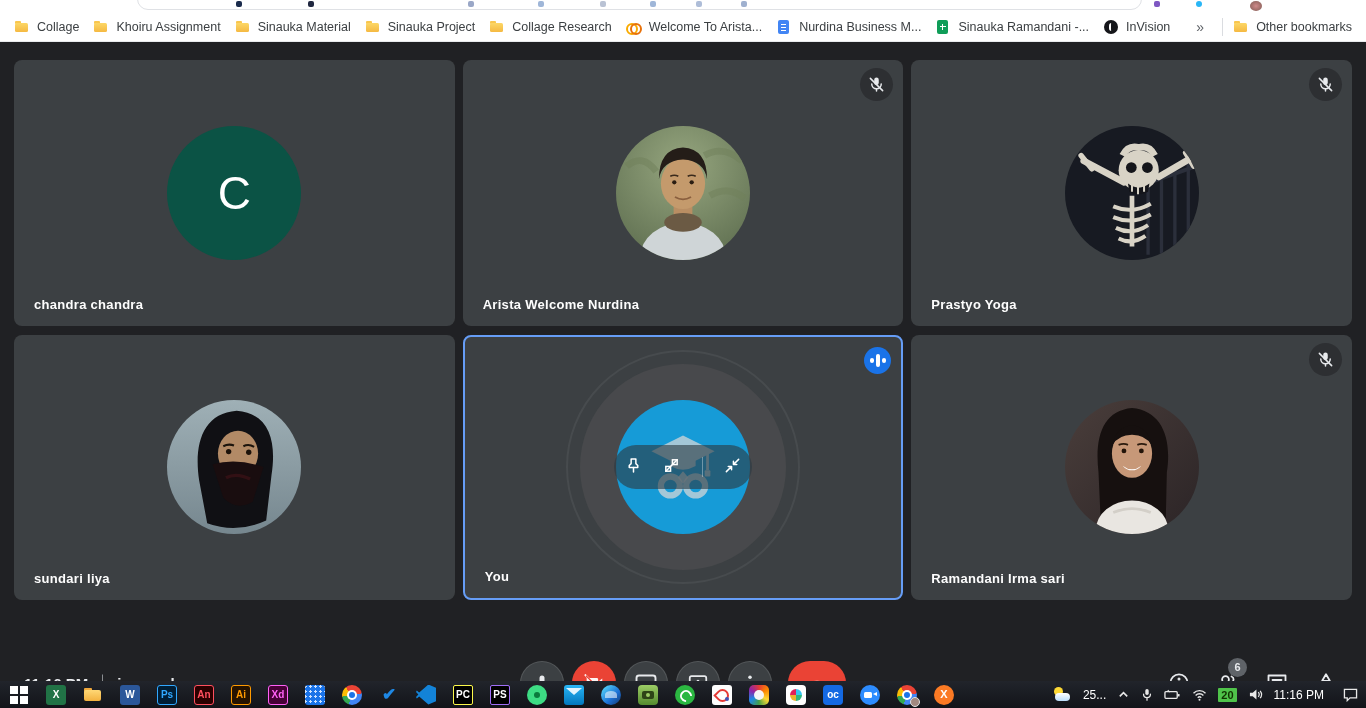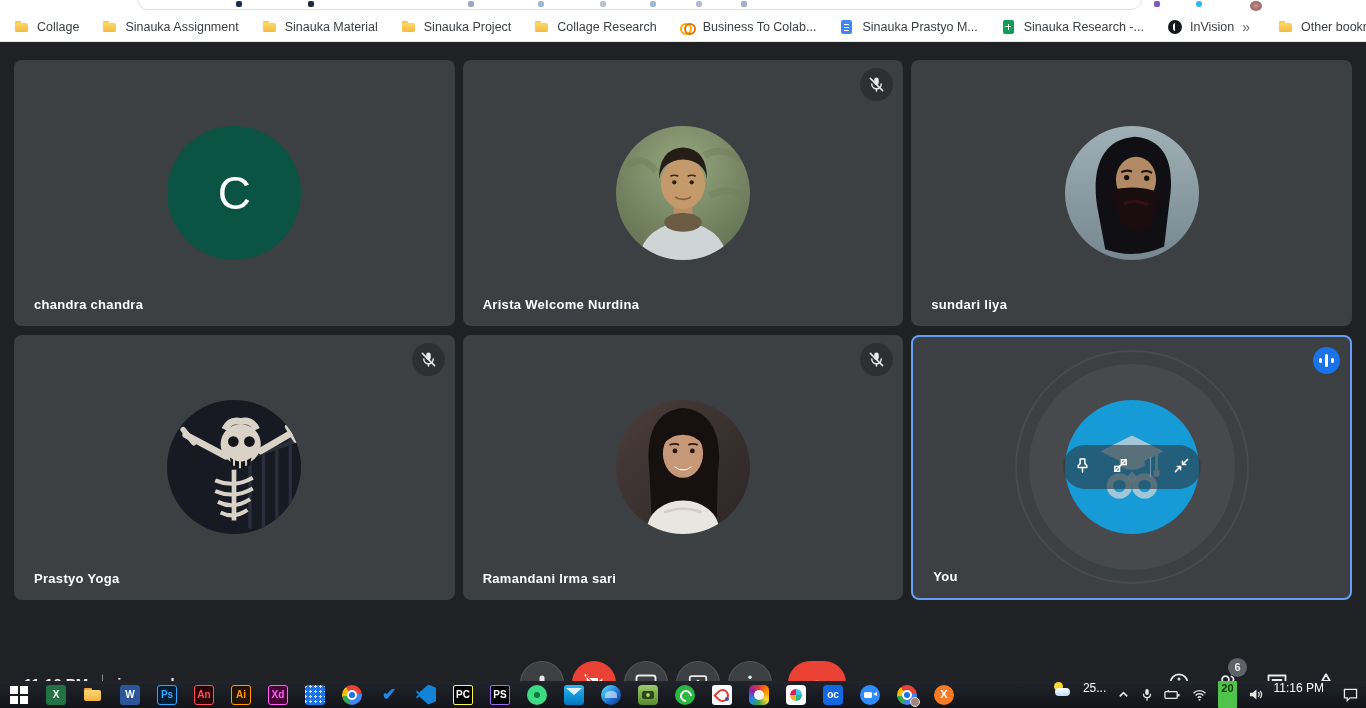--- a/index.html
+++ b/index.html
@@ -6,21 +6,21 @@
   html,body{width:1366px;height:708px;overflow:hidden;font-family:"Liberation Sans",sans-serif;background:#202124}
   #stage{position:relative;width:1366px;height:708px}
 
   
   #topsliver{position:absolute;top:0;left:0;width:1366px;height:12px;background:#fff;overflow:hidden;z-index:5}
   .addrbar{position:absolute;top:-12px;left:137px;width:1005px;height:22px;border:1px solid #dfe1e5;border-radius:12px;background:#fff}
   .tdot{position:absolute;top:1px;width:6px;height:6px;border-radius:2px}
 
   
   #bmbar{position:absolute;top:12px;left:0;width:1366px;height:30px;background:#fff;border-bottom:1px solid #e8eaed;display:flex;align-items:center;padding:0 14px;z-index:5}
-  #bmlist{display:flex;align-items:flex-end;gap:23px}
+  #bmlist{display:flex;align-items:flex-end;gap:14px}
   .bm-item{display:flex;align-items:center;gap:7px;font-size:12.5px;color:#3c4043;white-space:nowrap;cursor:pointer}
   .fav{width:16px;height:16px;position:relative;flex:0 0 auto}
   .fav-folder::before{content:"";position:absolute;left:1px;top:2px;width:6px;height:3px;background:#f9c74f;border-radius:1px}
   .fav-folder::after{content:"";position:absolute;left:1px;top:4px;width:13px;height:9px;background:linear-gradient(#fcd766,#f5b942);border-radius:1.5px}
   .fav-colab::before{content:"";position:absolute;left:0;top:4px;width:8px;height:8px;border:2.5px solid #f9ab00;border-radius:50%}
   .fav-colab::after{content:"";position:absolute;right:0;top:4px;width:8px;height:8px;border:2.5px solid #e8710a;border-radius:50%}
   .fav-docs::before{content:"";position:absolute;left:2px;top:1px;width:11px;height:14px;background:#4285f4;border-radius:2px}
   .fav-docs::after{content:"";position:absolute;left:5px;top:5px;width:5px;height:1.5px;background:#fff;box-shadow:0 3px #fff,0 6px #fff}
   .fav-sheets::before{content:"";position:absolute;left:2px;top:1px;width:11px;height:14px;background:#0f9d58;border-radius:2px}
   .fav-sheets::after{content:"";position:absolute;left:4.5px;top:5px;width:6px;height:6px;background:
@@ -104,21 +104,21 @@
   .k-hex{background:conic-gradient(#e53935,#fb8c00,#fdd835,#43a047,#1e88e5,#8e24aa,#e53935);border-radius:5px}
   .k-hex::before{content:"";position:absolute;left:5px;top:5px;width:10px;height:10px;border-radius:50%;background:#f5f5f5}
   .k-slack{background:#fff;border-radius:4px}
   .k-slack::before{content:"";position:absolute;left:4px;top:4px;width:12px;height:12px;border-radius:50%;background:conic-gradient(#36c5f0 0 90deg,#2eb67d 0 180deg,#ecb22e 0 270deg,#e01e5a 0 360deg)}
   .k-zoom{background:#2d8cff;border-radius:50%}
   .k-zoom::before{content:"";position:absolute;left:4px;top:7px;width:8px;height:6px;border-radius:1.5px;background:#fff}
   .k-zoom::after{content:"";position:absolute;left:13px;top:7.5px;border-top:2.5px solid transparent;border-bottom:2.5px solid transparent;border-right:4px solid #fff}
   .k-xampp{background:#fb7a24;border-radius:50%}.k-xampp .tb-label{font-size:11px}
   .pbadge{position:absolute;right:-3px;bottom:-2px;width:10px;height:10px;border-radius:50%;background:#a1887f;border:1.5px solid #e0e0e0}
 
-  #tray{position:absolute;right:4px;top:0;height:27px;display:flex;gap:11px;color:#fff}
+  #tray{position:absolute;right:4px;top:0;height:27px;display:flex;align-items:center;gap:11px;color:#fff}
   .tray-txt{font-size:12px;color:#fff;white-space:nowrap}
   .weather{position:relative;width:20px;height:18px}
   .weather::before{content:"";position:absolute;left:2px;top:1px;width:9px;height:9px;border-radius:50%;background:#fdd835}
   .weather::after{content:"";position:absolute;left:3px;top:7px;width:15px;height:8px;border-radius:8px;background:linear-gradient(#fff,#bbdefb)}
   .batt40{background:#4fc34a;color:#113300;font-size:11px;font-weight:700;padding:1px 3px;border-radius:1px}
   .trayicon{display:flex;align-items:center;justify-content:center}
 </style>
 </head>
 <body>
 
@@ -140,45 +140,45 @@
   </div>
 
   <div id="bmbar">
     <div id="bmlist">
         <div class="bm-item">
           <span class="fav fav-folder"></span>
           <span>Collage</span>
         </div>
         <div class="bm-item">
           <span class="fav fav-folder"></span>
-          <span>Sinauka Assignment</span>
+          <span>Khoiru Assignment</span>
         </div>
         <div class="bm-item">
           <span class="fav fav-folder"></span>
           <span>Sinauka Material</span>
         </div>
         <div class="bm-item">
           <span class="fav fav-folder"></span>
           <span>Sinauka Project</span>
         </div>
         <div class="bm-item">
           <span class="fav fav-folder"></span>
           <span>Collage Research</span>
         </div>
         <div class="bm-item">
           <span class="fav fav-colab"></span>
-          <span>Business To Colab...</span>
+          <span>Welcome To Arista...</span>
         </div>
         <div class="bm-item">
           <span class="fav fav-docs"></span>
-          <span>Sinauka Prastyo M...</span>
+          <span>Nurdina Business M...</span>
         </div>
         <div class="bm-item">
           <span class="fav fav-sheets"></span>
-          <span>Sinauka Research -...</span>
+          <span>Sinauka Ramandani -...</span>
         </div>
         <div class="bm-item">
           <span class="fav fav-invision"></span>
           <span>InVision</span>
         </div>
       </div>
     <div id="bm-spacer"></div>
     <div id="bm-chevron">»</div>
     <div id="bm-divider"></div>
     <div class="bm-item">
@@ -226,104 +226,70 @@
             <circle cx="43.5" cy="42" r="1.6" fill="#2a1d12"></circle>
               <circle cx="56.5" cy="42" r="1.6" fill="#2a1d12"></circle>
             <path d="M40.5 37.5 Q43.5 36 46.5 37.5 M53.5 37.5 Q56.5 36 59.5 37.5" stroke="#3a2a1c" stroke-width="1.2" fill="none"></path>
             <path d="M44 53 Q50 56.5 56 53" stroke="#8a5f3e" stroke-width="1.4" fill="none"></path>
           </svg>
         </div>
         <div class="pname">Arista Welcome Nurdina</div>
       </div>
 
       <div class="tile">
+        <div class="muteb">
+          <svg width="17" height="17" viewBox="0 0 18 18">
+              <g fill="none" stroke="#e8eaed" stroke-width="1.6" stroke-linecap="round">
+                <rect x="6.6" y="1.6" width="4.8" height="8" rx="2.4" fill="#e8eaed" stroke="none"></rect>
+                <path d="M4 8.5a5 5 0 0 0 10 0"></path>
+                <path d="M9 13.5v2.5"></path>
+                <path d="M2.5 2.5l13 13"></path>
+              </g>
+            </svg>
+        </div>
+        <div class="avatar">
+          <svg width="134" height="134" viewBox="0 0 100 100">
+            <rect width="100" height="100" fill="#171a22"></rect>
+            <path d="M62 40 V96 M72 36 V96 M82 30 V96 M92 26 V96" stroke="#2b2f3b" stroke-width="2.5"></path>
+            <path d="M58 44 L98 30" stroke="#2b2f3b" stroke-width="3"></path>
+            <path d="M14 26 L44 42 M70 38 L94 24" stroke="#d8d3c6" stroke-width="5" stroke-linecap="round"></path>
+            <path d="M12 22 L20 32 M90 20 L96 30" stroke="#d8d3c6" stroke-width="4" stroke-linecap="round"></path>
+            <circle cx="55" cy="33" r="15" fill="#d8d3c6"></circle>
+            <path d="M43 22 Q47 14 55 16 Q63 14 67 22" stroke="#d8d3c6" stroke-width="5" fill="none"></path>
+            <circle cx="49.5" cy="31" r="4" fill="#14151a"></circle>
+              <circle cx="61.5" cy="31" r="4" fill="#14151a"></circle>
+            <path d="M47 43 Q55 49 63 43 L62 49 Q55 53 48 49 Z" fill="#14151a"></path>
+            <path d="M50 44 V49 M54.5 45.5 V51 M59 44 V49" stroke="#d8d3c6" stroke-width="1.5"></path>
+            <path d="M50 52 V90" stroke="#d8d3c6" stroke-width="3.5"></path>
+            <path d="M36 60 Q50 66 64 58 M36 68 Q50 74 64 66 M38 76 Q50 82 62 74 M40 84 Q50 89 60 82" stroke="#d8d3c6" stroke-width="3" fill="none"></path>
+          </svg>
+        </div>
+        <div class="pname">Prastyo Yoga</div>
+      </div>
+
+      <div class="tile">
         <div class="avatar">
           <svg width="134" height="134" viewBox="0 0 100 100">
             <defs>
                 <linearGradient id="gS" x1="0" y1="0" x2="0" y2="1">
                   <stop offset="0" stop-color="#9fb0b6"></stop>
                   <stop offset="1" stop-color="#76878f"></stop>
                 </linearGradient>
               </defs>
             <rect width="100" height="100" fill="url(#gS)"></rect>
             <path d="M52 8 C26 10 20 34 24 60 L30 92 Q52 100 74 90 L78 56 C82 30 76 10 52 8 Z" fill="#101014"></path>
             <ellipse cx="53" cy="40" rx="15" ry="17" fill="#b28a66"></ellipse>
             <circle cx="46" cy="38.5" r="2" fill="#1c120a"></circle>
               <circle cx="61" cy="39" r="2" fill="#1c120a"></circle>
             <path d="M42 34.5 Q46 32.5 50 34 M57 34.5 Q61 32.5 65 35" stroke="#1c140c" stroke-width="1.6" fill="none"></path>
             <path d="M34 48 Q52 43 72 50 L64 76 Q52 83 42 73 Z" fill="#190d0f"></path>
             <path d="M44 58 Q52 54 62 59" stroke="#3d1317" stroke-width="2.5" fill="none" opacity=".7"></path>
           </svg>
         </div>
         <div class="pname">sundari liya</div>
-      </div>
-
-      <div class="tile">
-        <div class="muteb">
-          <svg width="17" height="17" viewBox="0 0 18 18">
-              <g fill="none" stroke="#e8eaed" stroke-width="1.6" stroke-linecap="round">
-                <rect x="6.6" y="1.6" width="4.8" height="8" rx="2.4" fill="#e8eaed" stroke="none"></rect>
-                <path d="M4 8.5a5 5 0 0 0 10 0"></path>
-                <path d="M9 13.5v2.5"></path>
-                <path d="M2.5 2.5l13 13"></path>
-              </g>
-            </svg>
-        </div>
-        <div class="avatar">
-          <svg width="134" height="134" viewBox="0 0 100 100">
-            <rect width="100" height="100" fill="#171a22"></rect>
-            <path d="M62 40 V96 M72 36 V96 M82 30 V96 M92 26 V96" stroke="#2b2f3b" stroke-width="2.5"></path>
-            <path d="M58 44 L98 30" stroke="#2b2f3b" stroke-width="3"></path>
-            <path d="M14 26 L44 42 M70 38 L94 24" stroke="#d8d3c6" stroke-width="5" stroke-linecap="round"></path>
-            <path d="M12 22 L20 32 M90 20 L96 30" stroke="#d8d3c6" stroke-width="4" stroke-linecap="round"></path>
-            <circle cx="55" cy="33" r="15" fill="#d8d3c6"></circle>
-            <path d="M43 22 Q47 14 55 16 Q63 14 67 22" stroke="#d8d3c6" stroke-width="5" fill="none"></path>
-            <circle cx="49.5" cy="31" r="4" fill="#14151a"></circle>
-              <circle cx="61.5" cy="31" r="4" fill="#14151a"></circle>
-            <path d="M47 43 Q55 49 63 43 L62 49 Q55 53 48 49 Z" fill="#14151a"></path>
-            <path d="M50 44 V49 M54.5 45.5 V51 M59 44 V49" stroke="#d8d3c6" stroke-width="1.5"></path>
-            <path d="M50 52 V90" stroke="#d8d3c6" stroke-width="3.5"></path>
-            <path d="M36 60 Q50 66 64 58 M36 68 Q50 74 64 66 M38 76 Q50 82 62 74 M40 84 Q50 89 60 82" stroke="#d8d3c6" stroke-width="3" fill="none"></path>
-          </svg>
-        </div>
-        <div class="pname">Prastyo Yoga</div>
-      </div>
-
-      <div class="tile">
-        <div class="muteb">
-          <svg width="17" height="17" viewBox="0 0 18 18">
-              <g fill="none" stroke="#e8eaed" stroke-width="1.6" stroke-linecap="round">
-                <rect x="6.6" y="1.6" width="4.8" height="8" rx="2.4" fill="#e8eaed" stroke="none"></rect>
-                <path d="M4 8.5a5 5 0 0 0 10 0"></path>
-                <path d="M9 13.5v2.5"></path>
-                <path d="M2.5 2.5l13 13"></path>
-              </g>
-            </svg>
-        </div>
-        <div class="avatar">
-          <svg width="134" height="134" viewBox="0 0 100 100">
-            <defs>
-                <linearGradient id="gR" x1="0" y1="0" x2="1" y2="1">
-                  <stop offset="0" stop-color="#4a3e3b"></stop>
-                  <stop offset="1" stop-color="#2b2426"></stop>
-                </linearGradient>
-              </defs>
-            <rect width="100" height="100" fill="url(#gR)"></rect>
-            <path d="M50 6 C28 8 22 28 25 54 L27 98 H75 L76 54 C80 28 72 8 50 6 Z" fill="#16100f"></path>
-            <ellipse cx="50" cy="40" rx="15" ry="18" fill="#c79878"></ellipse>
-            <path d="M35 34 Q38 20 50 19 Q62 20 65 34 Q60 26 50 26 Q40 26 35 34 Z" fill="#16100f"></path>
-            <circle cx="44" cy="38" r="1.8" fill="#231409"></circle>
-              <circle cx="57" cy="38" r="1.8" fill="#231409"></circle>
-            <path d="M40 33.5 Q44 32 47 33.5 M54 33.5 Q57 32 61 33.5" stroke="#2c1b0e" stroke-width="1.3" fill="none"></path>
-            <path d="M43 49 Q50 54.5 57 49 Q54 52.5 50 52.5 Q46 52.5 43 49 Z" fill="#fff"></path>
-            <ellipse cx="50" cy="97" rx="27" ry="22" fill="#e9e6e1"></ellipse>
-            <path d="M36 84 Q50 78 64 84" stroke="#d3cfc8" stroke-width="2" fill="none"></path>
-          </svg>
-        </div>
-        <div class="pname">Ramandani Irma sari</div>
       </div>
 
       <div class="tile selected">
         <div class="audio-ind">
           <span class="aibar" style="height:5px"></span>
             <span class="aibar" style="height:13px"></span>
             <span class="aibar" style="height:5px"></span>
         </div>
         <div class="ring-outer"></div>
         <div class="ring"></div>
@@ -366,20 +332,54 @@
                 <g fill="none" stroke="#fff" stroke-width="1.6" stroke-linecap="round">
                   <path d="M8 10 H4.5 M8 10 V13.5 M8 10 L2.5 15.5"></path>
                   <path d="M10 8 H13.5 M10 8 V4.5 M10 8 L15.5 2.5"></path>
                 </g>
               </svg>
           </span>
         </div>
         <div class="pname">You</div>
       </div>
 
+      <div class="tile">
+        <div class="muteb">
+          <svg width="17" height="17" viewBox="0 0 18 18">
+              <g fill="none" stroke="#e8eaed" stroke-width="1.6" stroke-linecap="round">
+                <rect x="6.6" y="1.6" width="4.8" height="8" rx="2.4" fill="#e8eaed" stroke="none"></rect>
+                <path d="M4 8.5a5 5 0 0 0 10 0"></path>
+                <path d="M9 13.5v2.5"></path>
+                <path d="M2.5 2.5l13 13"></path>
+              </g>
+            </svg>
+        </div>
+        <div class="avatar">
+          <svg width="134" height="134" viewBox="0 0 100 100">
+            <defs>
+                <linearGradient id="gR" x1="0" y1="0" x2="1" y2="1">
+                  <stop offset="0" stop-color="#4a3e3b"></stop>
+                  <stop offset="1" stop-color="#2b2426"></stop>
+                </linearGradient>
+              </defs>
+            <rect width="100" height="100" fill="url(#gR)"></rect>
+            <path d="M50 6 C28 8 22 28 25 54 L27 98 H75 L76 54 C80 28 72 8 50 6 Z" fill="#16100f"></path>
+            <ellipse cx="50" cy="40" rx="15" ry="18" fill="#c79878"></ellipse>
+            <path d="M35 34 Q38 20 50 19 Q62 20 65 34 Q60 26 50 26 Q40 26 35 34 Z" fill="#16100f"></path>
+            <circle cx="44" cy="38" r="1.8" fill="#231409"></circle>
+              <circle cx="57" cy="38" r="1.8" fill="#231409"></circle>
+            <path d="M40 33.5 Q44 32 47 33.5 M54 33.5 Q57 32 61 33.5" stroke="#2c1b0e" stroke-width="1.3" fill="none"></path>
+            <path d="M43 49 Q50 54.5 57 49 Q54 52.5 50 52.5 Q46 52.5 43 49 Z" fill="#fff"></path>
+            <ellipse cx="50" cy="97" rx="27" ry="22" fill="#e9e6e1"></ellipse>
+            <path d="M36 84 Q50 78 64 84" stroke="#d3cfc8" stroke-width="2" fill="none"></path>
+          </svg>
+        </div>
+        <div class="pname">Ramandani Irma sari</div>
+      </div>
+
     </div>
 
     <div id="fbar">
       <div class="f-left">
         <span>11:16 PM</span>
         <span class="f-div"></span>
         <span>jra-ymek-ycp</span>
       </div>
 
       <div class="f-center">

